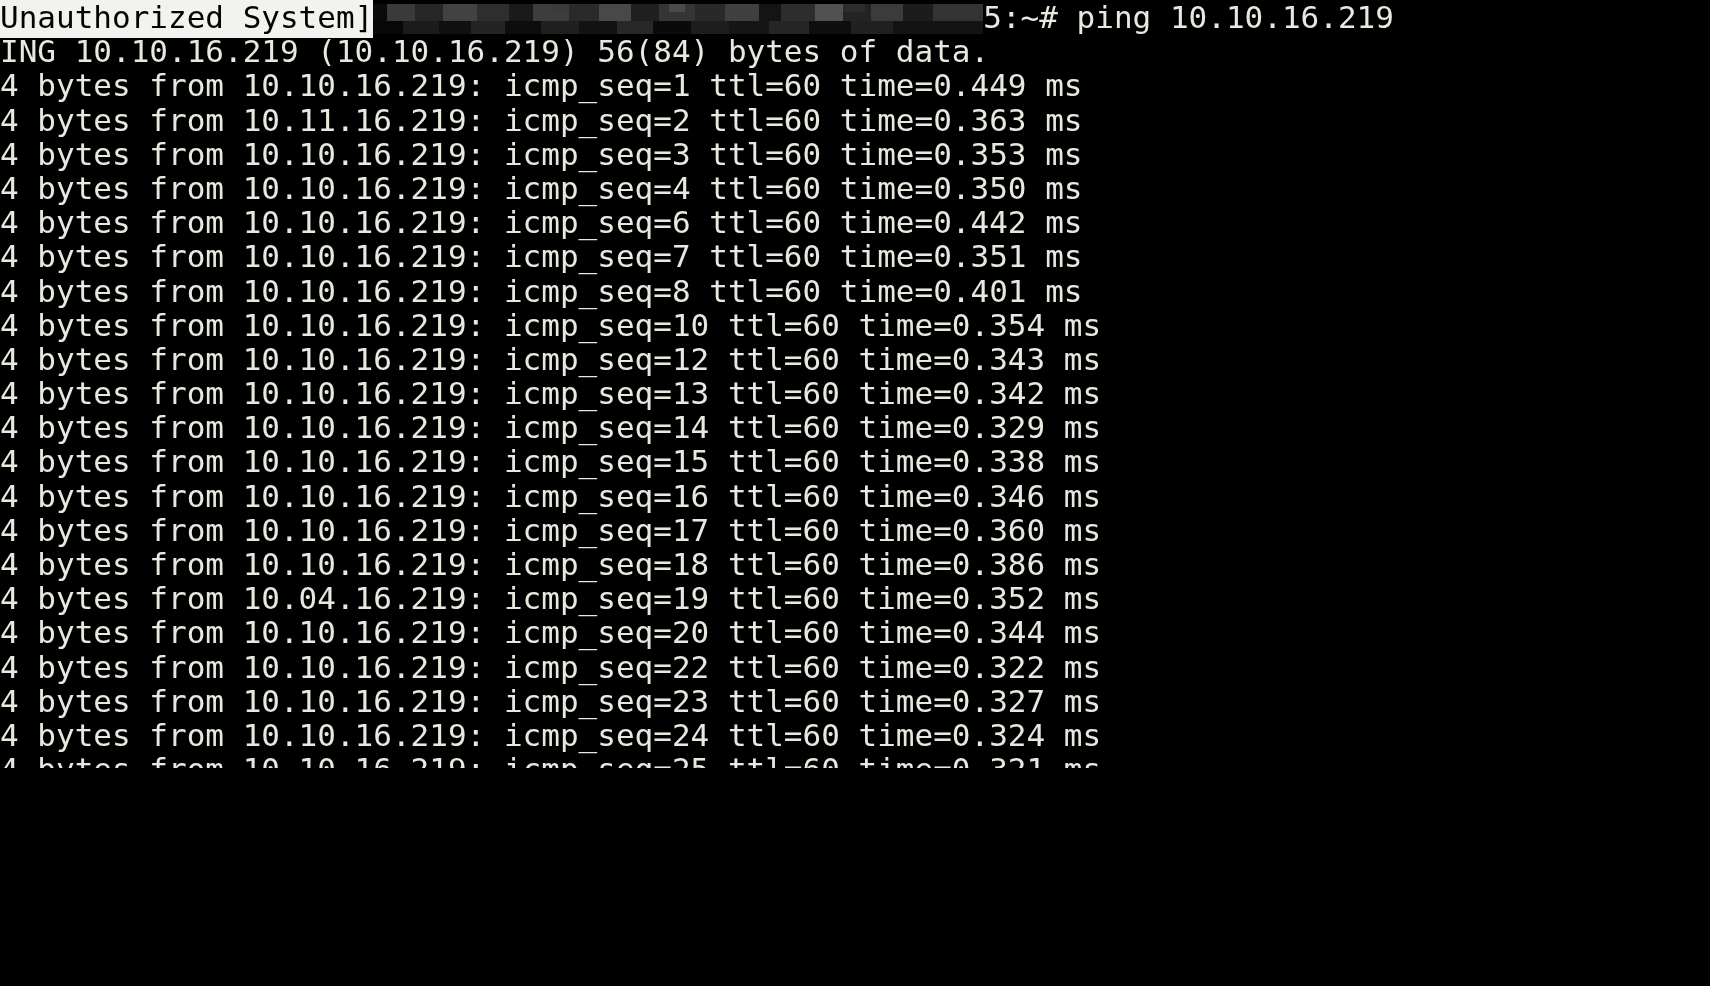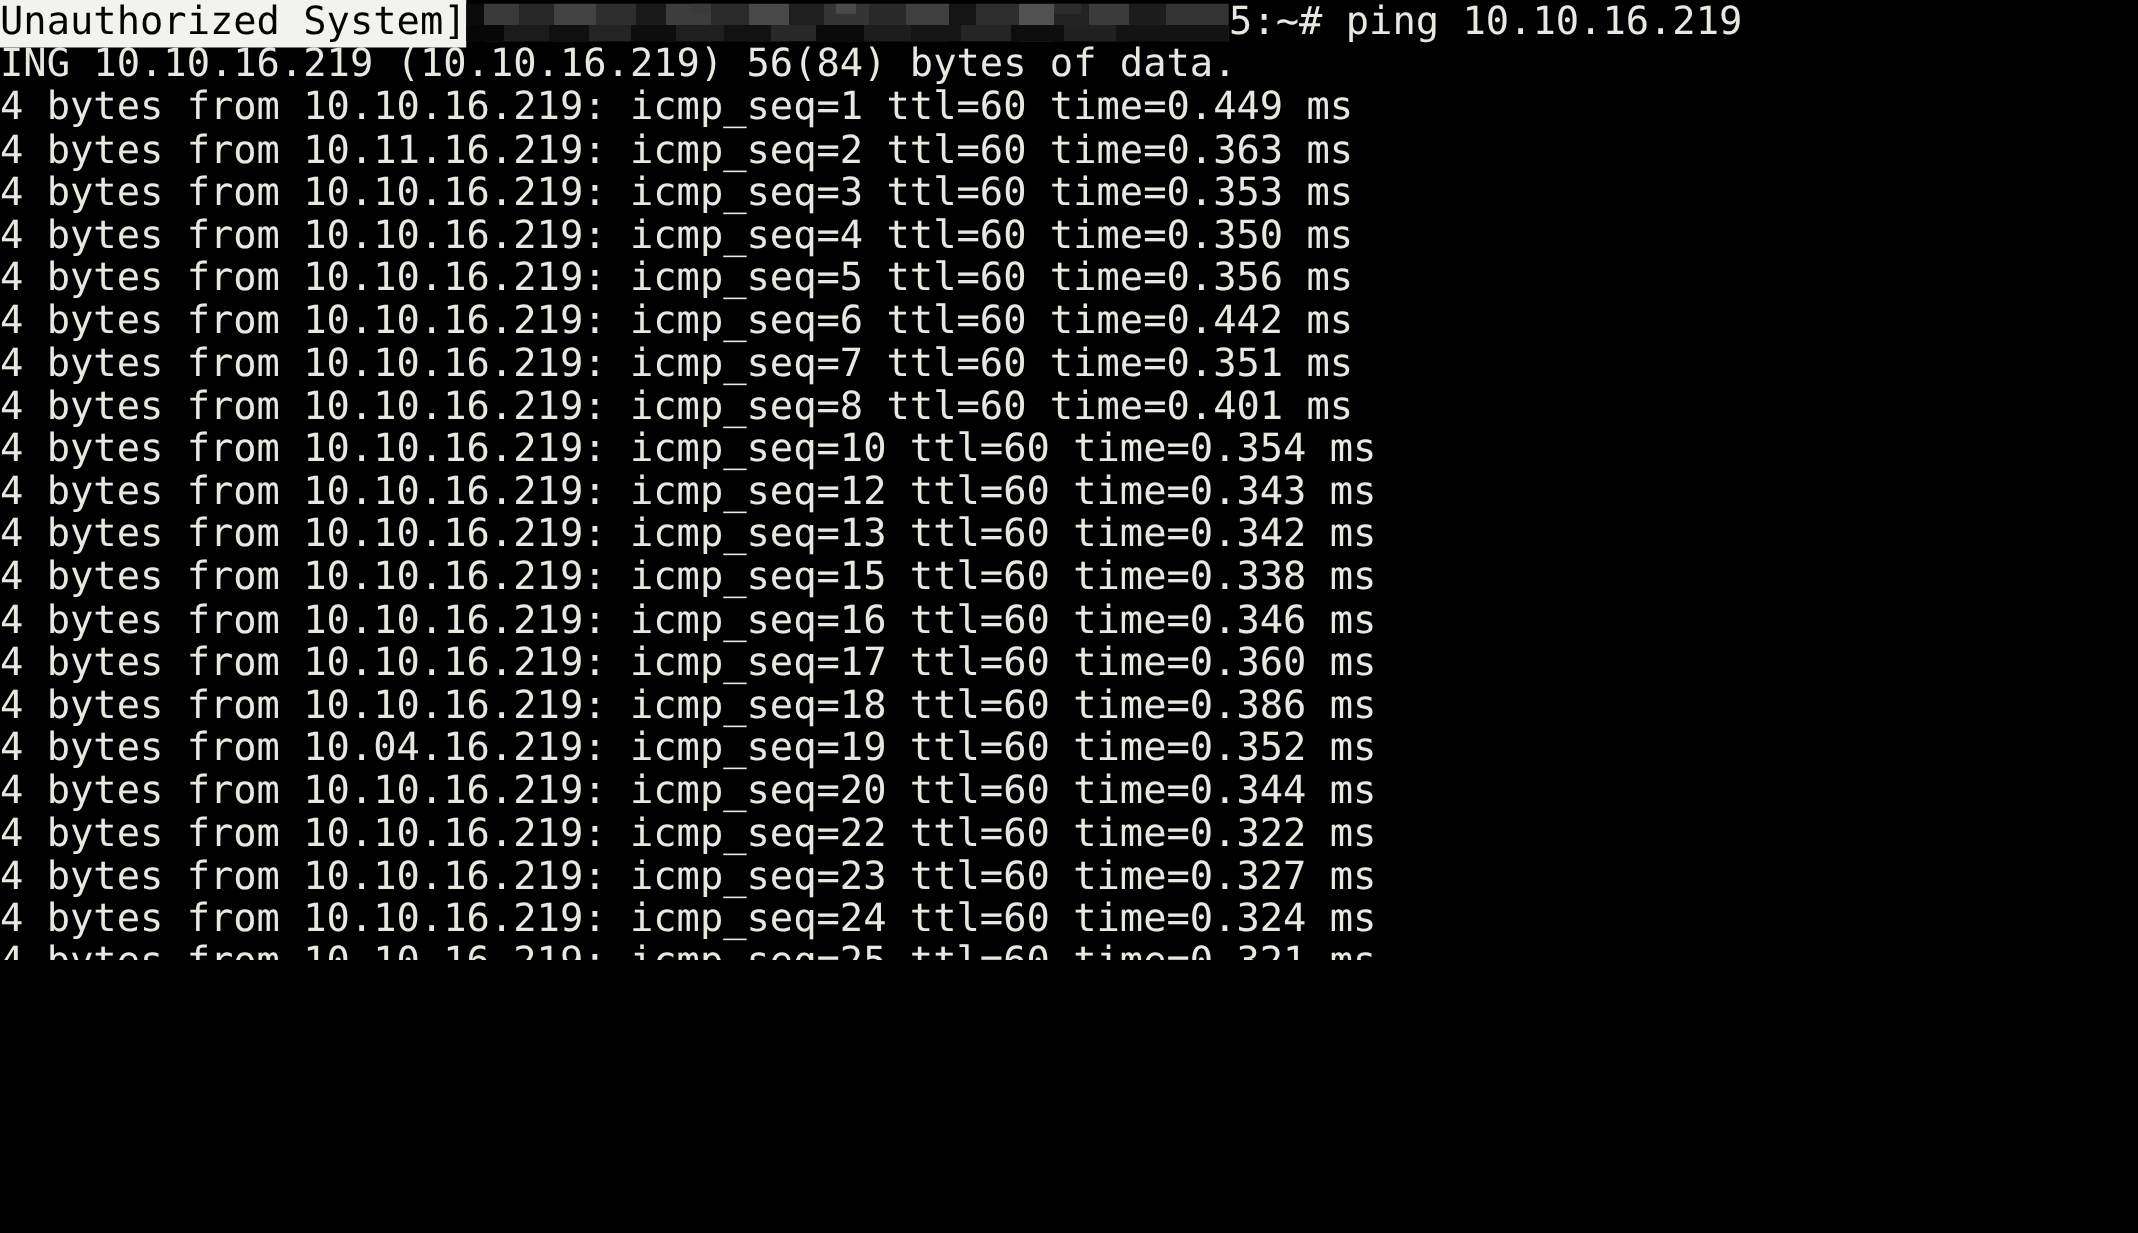--- a/index.html
+++ b/index.html
@@ -149,27 +149,27 @@
   <div class="screen">
 
     <div class="line prompt-line"><span class="hl">Unauthorized System]</span><span class="redacted"><span class="ghost-top"></span></span><span class="seg">5:~# </span><span class="seg">ping 10.10.16.219</span></div>
 
     <div class="line">ING 10.10.16.219 (10.10.16.219) 56(84) bytes of data.</div>
 
     <div class="line">4 bytes from 10.10.16.219: icmp_seq=1 ttl=60 time=0.449 ms</div>
     <div class="line">4 bytes from 10.11.16.219: icmp_seq=2 ttl=60 time=0.363 ms</div>
     <div class="line">4 bytes from 10.10.16.219: icmp_seq=3 ttl=60 time=0.353 ms</div>
     <div class="line">4 bytes from 10.10.16.219: icmp_seq=4 ttl=60 time=0.350 ms</div>
-    <div class="line">4 bytes from 10.10.16.219: icmp_seq=5 ttl=60 time=0.356 ms</div>
     <div class="line">4 bytes from 10.10.16.219: icmp_seq=6 ttl=60 time=0.442 ms</div>
     <div class="line">4 bytes from 10.10.16.219: icmp_seq=7 ttl=60 time=0.351 ms</div>
     <div class="line">4 bytes from 10.10.16.219: icmp_seq=8 ttl=60 time=0.401 ms</div>
     <div class="line">4 bytes from 10.10.16.219: icmp_seq=10 ttl=60 time=0.354 ms</div>
     <div class="line">4 bytes from 10.10.16.219: icmp_seq=12 ttl=60 time=0.343 ms</div>
     <div class="line">4 bytes from 10.10.16.219: icmp_seq=13 ttl=60 time=0.342 ms</div>
+    <div class="line">4 bytes from 10.10.16.219: icmp_seq=14 ttl=60 time=0.329 ms</div>
     <div class="line">4 bytes from 10.10.16.219: icmp_seq=15 ttl=60 time=0.338 ms</div>
     <div class="line">4 bytes from 10.10.16.219: icmp_seq=16 ttl=60 time=0.346 ms</div>
     <div class="line">4 bytes from 10.10.16.219: icmp_seq=17 ttl=60 time=0.360 ms</div>
     <div class="line">4 bytes from 10.10.16.219: icmp_seq=18 ttl=60 time=0.386 ms</div>
     <div class="line">4 bytes from 10.04.16.219: icmp_seq=19 ttl=60 time=0.352 ms</div>
     <div class="line">4 bytes from 10.10.16.219: icmp_seq=20 ttl=60 time=0.344 ms</div>
     <div class="line">4 bytes from 10.10.16.219: icmp_seq=22 ttl=60 time=0.322 ms</div>
     <div class="line">4 bytes from 10.10.16.219: icmp_seq=23 ttl=60 time=0.327 ms</div>
     <div class="line">4 bytes from 10.10.16.219: icmp_seq=24 ttl=60 time=0.324 ms</div>
 

